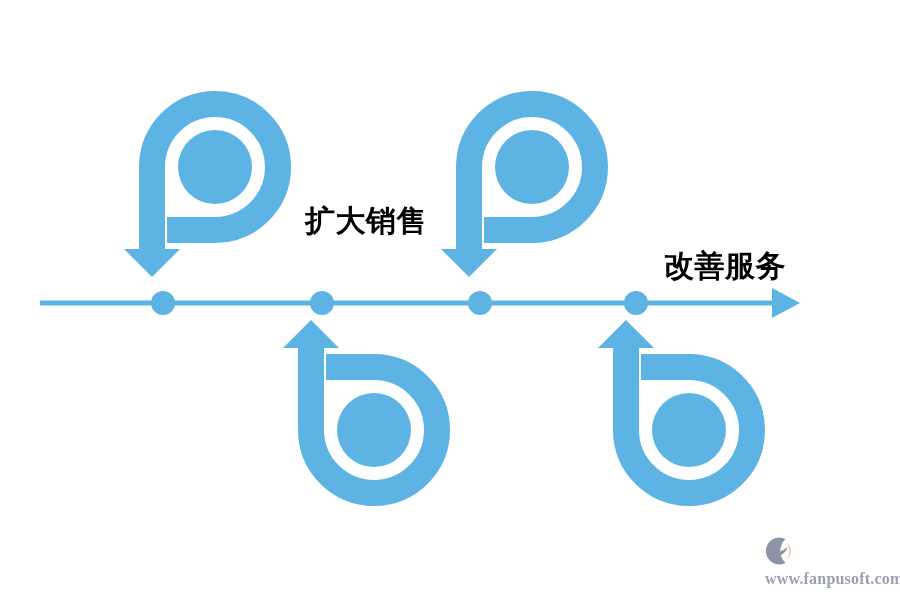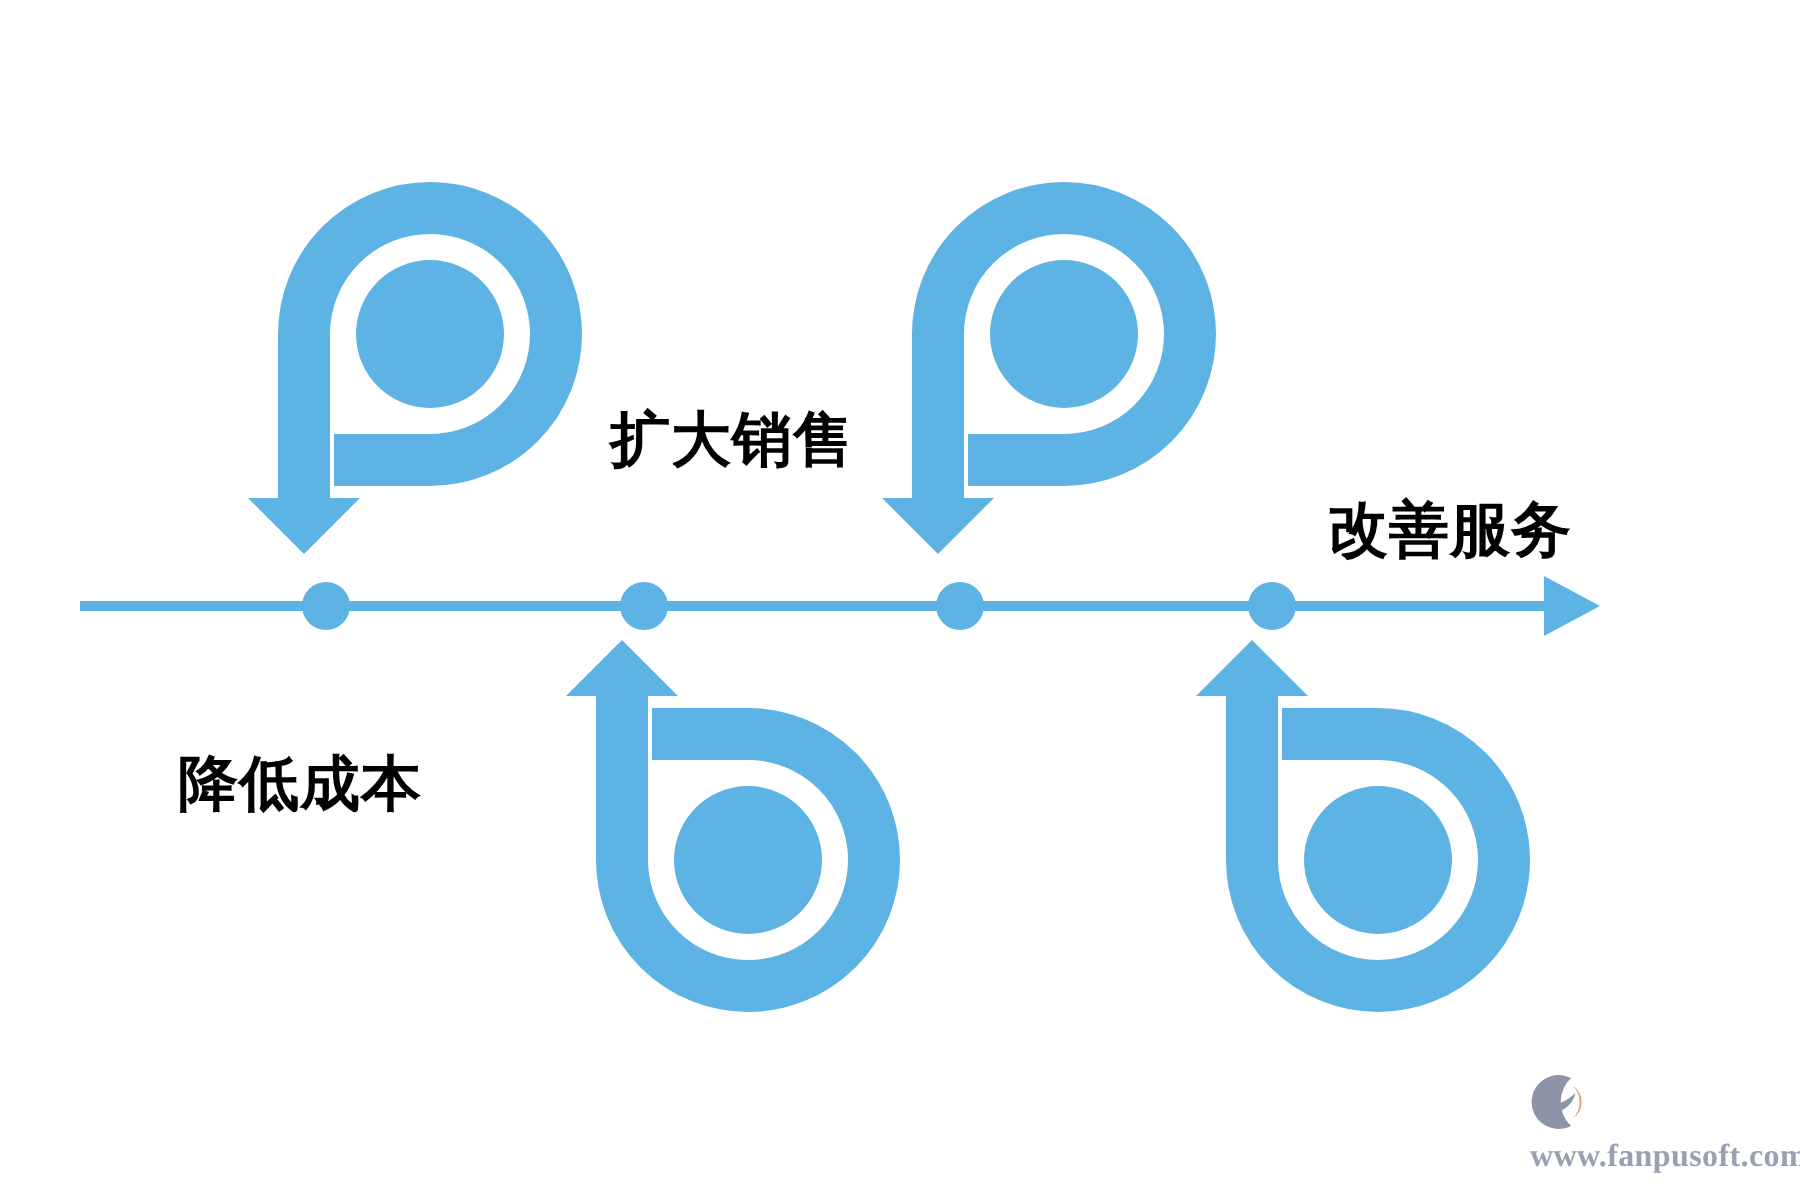--- a/index.html
+++ b/index.html
@@ -138,21 +138,20 @@
     <circle cx="163" cy="303" r="12" fill="#5cb3e4"></circle>
     <circle cx="322" cy="303" r="12" fill="#5cb3e4"></circle>
     <circle cx="480" cy="303" r="12" fill="#5cb3e4"></circle>
     <circle cx="636" cy="303" r="12" fill="#5cb3e4"></circle>
   </svg>
 
   <div class="diagram-label label-expand-sales">扩大销售</div>
 
   <div class="diagram-label label-improve-svc">改善服务</div>
 
-  <div class="diagram-label label-reduce-cost">降低成本</div>
 
 
   <div id="watermark">
     <div class="wm-row">
       <svg class="wm-mark" viewBox="0 0 40 40" xmlns="http://www.w3.org/2000/svg">
         <path d="M 30 4 A 18 18 0 1 0 30 36 A 22 22 0 0 1 30 4 Z" fill="#8d94a8"></path>
         <path d="M 31 9 A 13 13 0 0 1 31 31 A 15 15 0 0 0 31 9 Z" fill="#e0a06a"></path>
         <path d="M 18 22 Q 27 20 33 14 Q 30 25 19 27 Z" fill="#8d94a8"></path>
       </svg>
     </div>

